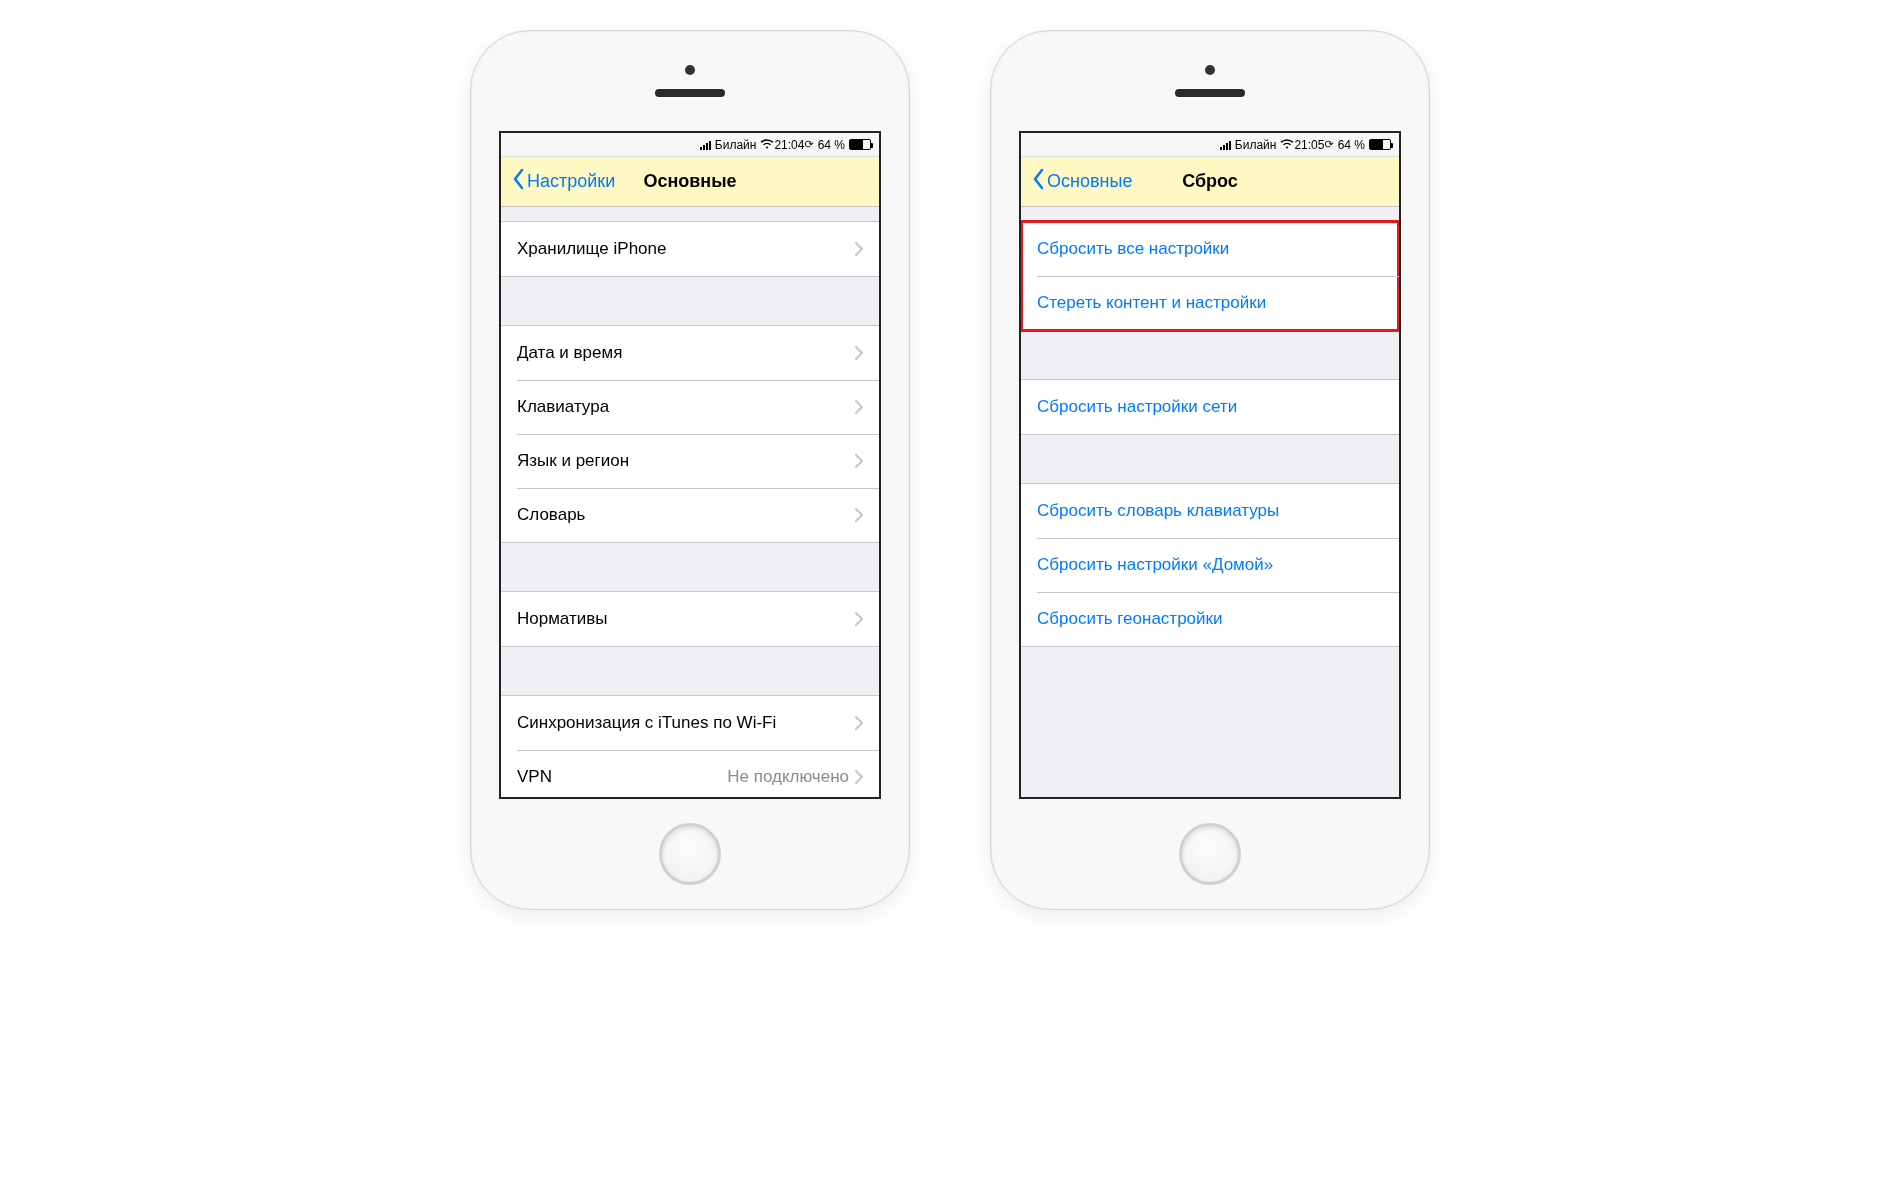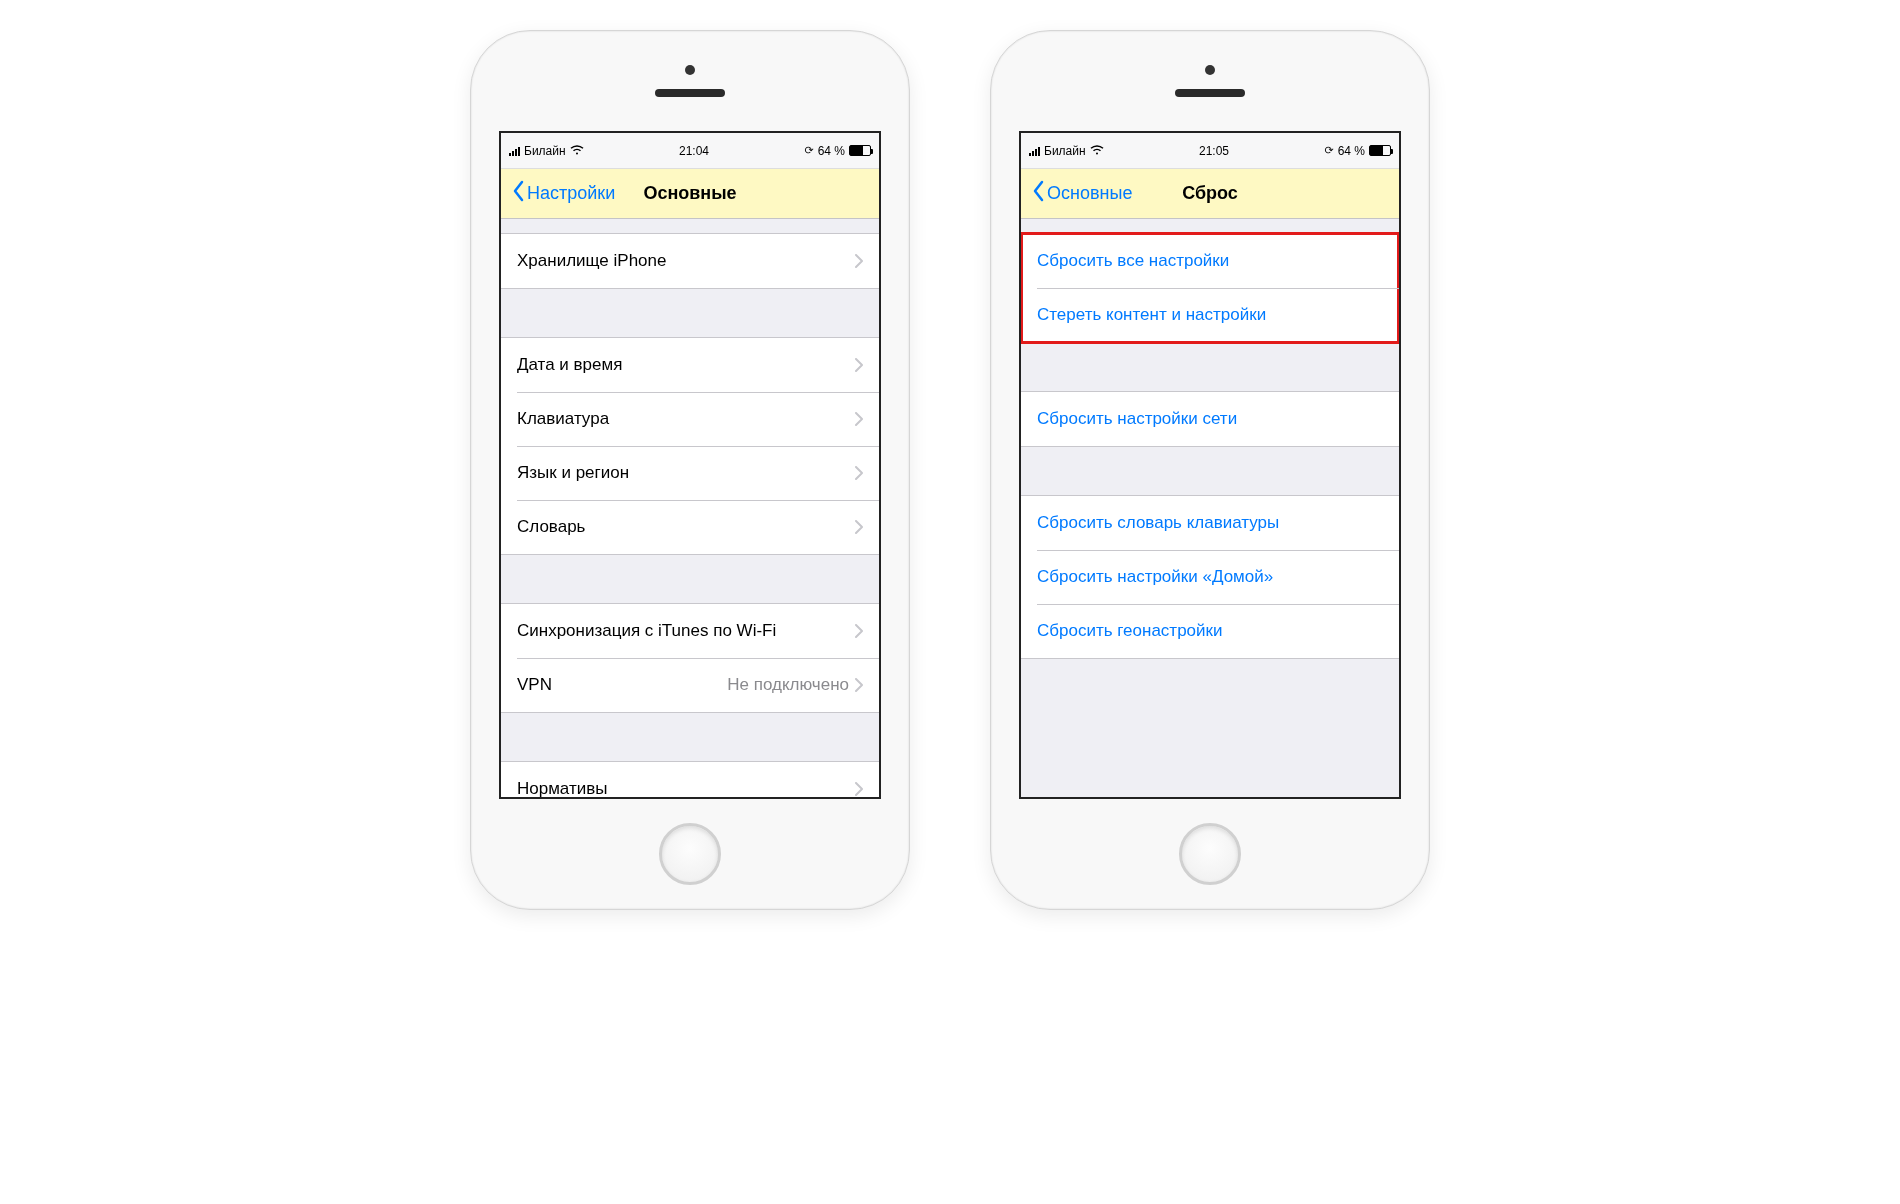--- a/index.html
+++ b/index.html
@@ -45,23 +45,23 @@
     box-shadow: inset 0 2px 4px rgba(0,0,0,0.1);
   }
   .screen {
     width: 100%; height: 100%;
     background: #efeff4;
     border: 2px solid #222;
     overflow: hidden;
     display: flex; flex-direction: column;
   }
   .status-bar {
-    height: 36px;
+    height: 24px;
     background: #f7f7f8;
-    display: flex; align-items: center; justify-content: space-between;
+    display: flex; align-items: center; justify-content: flex-end;
     padding: 1px 8px;
     font-size: 12px; font-weight: 500; color: #000;
     border-bottom: 0.5px solid #ddd;
   }
   .status-left, .status-right { display: flex; align-items: center; gap: 4px; }
   .signal-bars { display: flex; align-items: flex-end; gap: 1px; height: 10px; }
   .signal-bars span { width: 2px; background: #000; }
   .signal-bars span:nth-child(1){height:3px} .signal-bars span:nth-child(2){height:5px}
   .signal-bars span:nth-child(3){height:7px} .signal-bars span:nth-child(4){height:9px}
   .wifi { font-size: 11px; }
@@ -180,40 +180,40 @@
               <span class="label">Словарь</span>
               <span class="chev">
                 <svg viewBox="0 0 8 14">
                   <path d="M1 1l6 6-6 6" stroke="#c7c7cc" stroke-width="2" fill="none" stroke-linecap="round" stroke-linejoin="round"></path>
                 </svg>
               </span>
             </div>
           </div>
           <div class="group">
             <div class="row">
+              <span class="label">Нормативы</span>
+              <span class="chev">
+                <svg viewBox="0 0 8 14">
+                  <path d="M1 1l6 6-6 6" stroke="#c7c7cc" stroke-width="2" fill="none" stroke-linecap="round" stroke-linejoin="round"></path>
+                </svg>
+              </span>
+            </div>
+          </div>
+          <div class="group">
+            <div class="row">
               <span class="label">Синхронизация с iTunes по Wi-Fi</span>
               <span class="chev">
                 <svg viewBox="0 0 8 14">
                   <path d="M1 1l6 6-6 6" stroke="#c7c7cc" stroke-width="2" fill="none" stroke-linecap="round" stroke-linejoin="round"></path>
                 </svg>
               </span>
             </div>
             <div class="row">
               <span class="label">VPN</span>
               <span class="value">Не подключено</span>
-              <span class="chev">
-                <svg viewBox="0 0 8 14">
-                  <path d="M1 1l6 6-6 6" stroke="#c7c7cc" stroke-width="2" fill="none" stroke-linecap="round" stroke-linejoin="round"></path>
-                </svg>
-              </span>
-            </div>
-          </div>
-          <div class="group">
-            <div class="row">
-              <span class="label">Нормативы</span>
               <span class="chev">
                 <svg viewBox="0 0 8 14">
                   <path d="M1 1l6 6-6 6" stroke="#c7c7cc" stroke-width="2" fill="none" stroke-linecap="round" stroke-linejoin="round"></path>
                 </svg>
               </span>
             </div>
           </div>
           <div class="group">
             <div class="row highlight-red">
               <span class="label">Сброс</span>

